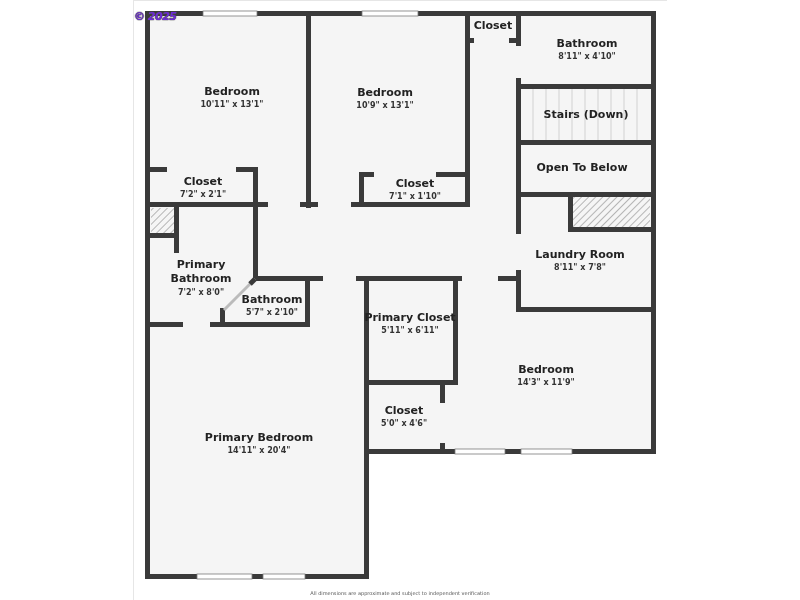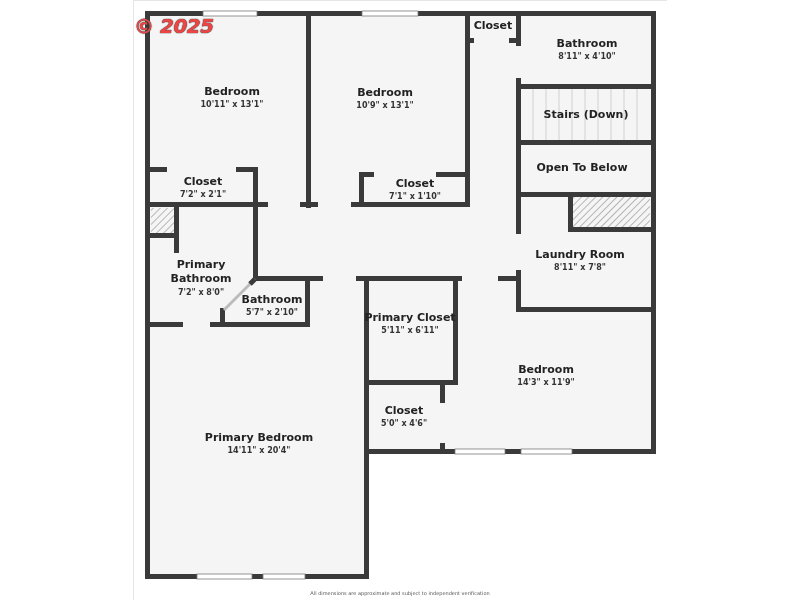--- a/index.html
+++ b/index.html
@@ -2,21 +2,21 @@
 <html><head>
   <meta charset="utf-8">
   <style>
     html, body { margin: 0; padding: 0; background: #ffffff; }
     body { width: 800px; height: 600px; position: relative; overflow: hidden; font-family: "DejaVu Sans", sans-serif; }
     .page-edge { position: absolute; left: 133px; top: 0; width: 1px; height: 600px; background: #e6e6e6; }
     .top-edge { position: absolute; left: 133px; top: 0; width: 534px; height: 1px; background: #e6e6e6; }
     svg.plan { position: absolute; left: 0; top: 0; }
     .room-name { font-weight: bold; font-size: 11px; fill: #222; text-anchor: middle; }
     .room-dim { font-weight: bold; font-size: 8px; fill: #333; text-anchor: middle; }
-    .copyright { position: absolute; left: 134px; top: 16px; font-size: 20px; font-style: italic; font-weight: bold; color: #ef4444; letter-spacing: -0.5px; text-shadow: 0 0 1px #555, 0 0 1px #555, 0 0 1px #555; line-height: 20px; }
+    .copyright { position: absolute; left: 134px; top: 7px; font-size: 11px; font-style: italic; font-weight: bold; color: #6d28d9; letter-spacing: -0.5px; text-shadow: 0 0 1px #555, 0 0 1px #555, 0 0 1px #555; line-height: 20px; }
     .disclaimer { position: absolute; left: 0; width: 800px; top: 590px; text-align: center; font-size: 5px; color: #555; }
   </style>
 </head>
 <body>
 
 <div class="page-edge"></div>
 <div class="top-edge"></div>
 
 <svg class="plan" width="800" height="600" viewBox="0 0 800 600">
   <defs>

